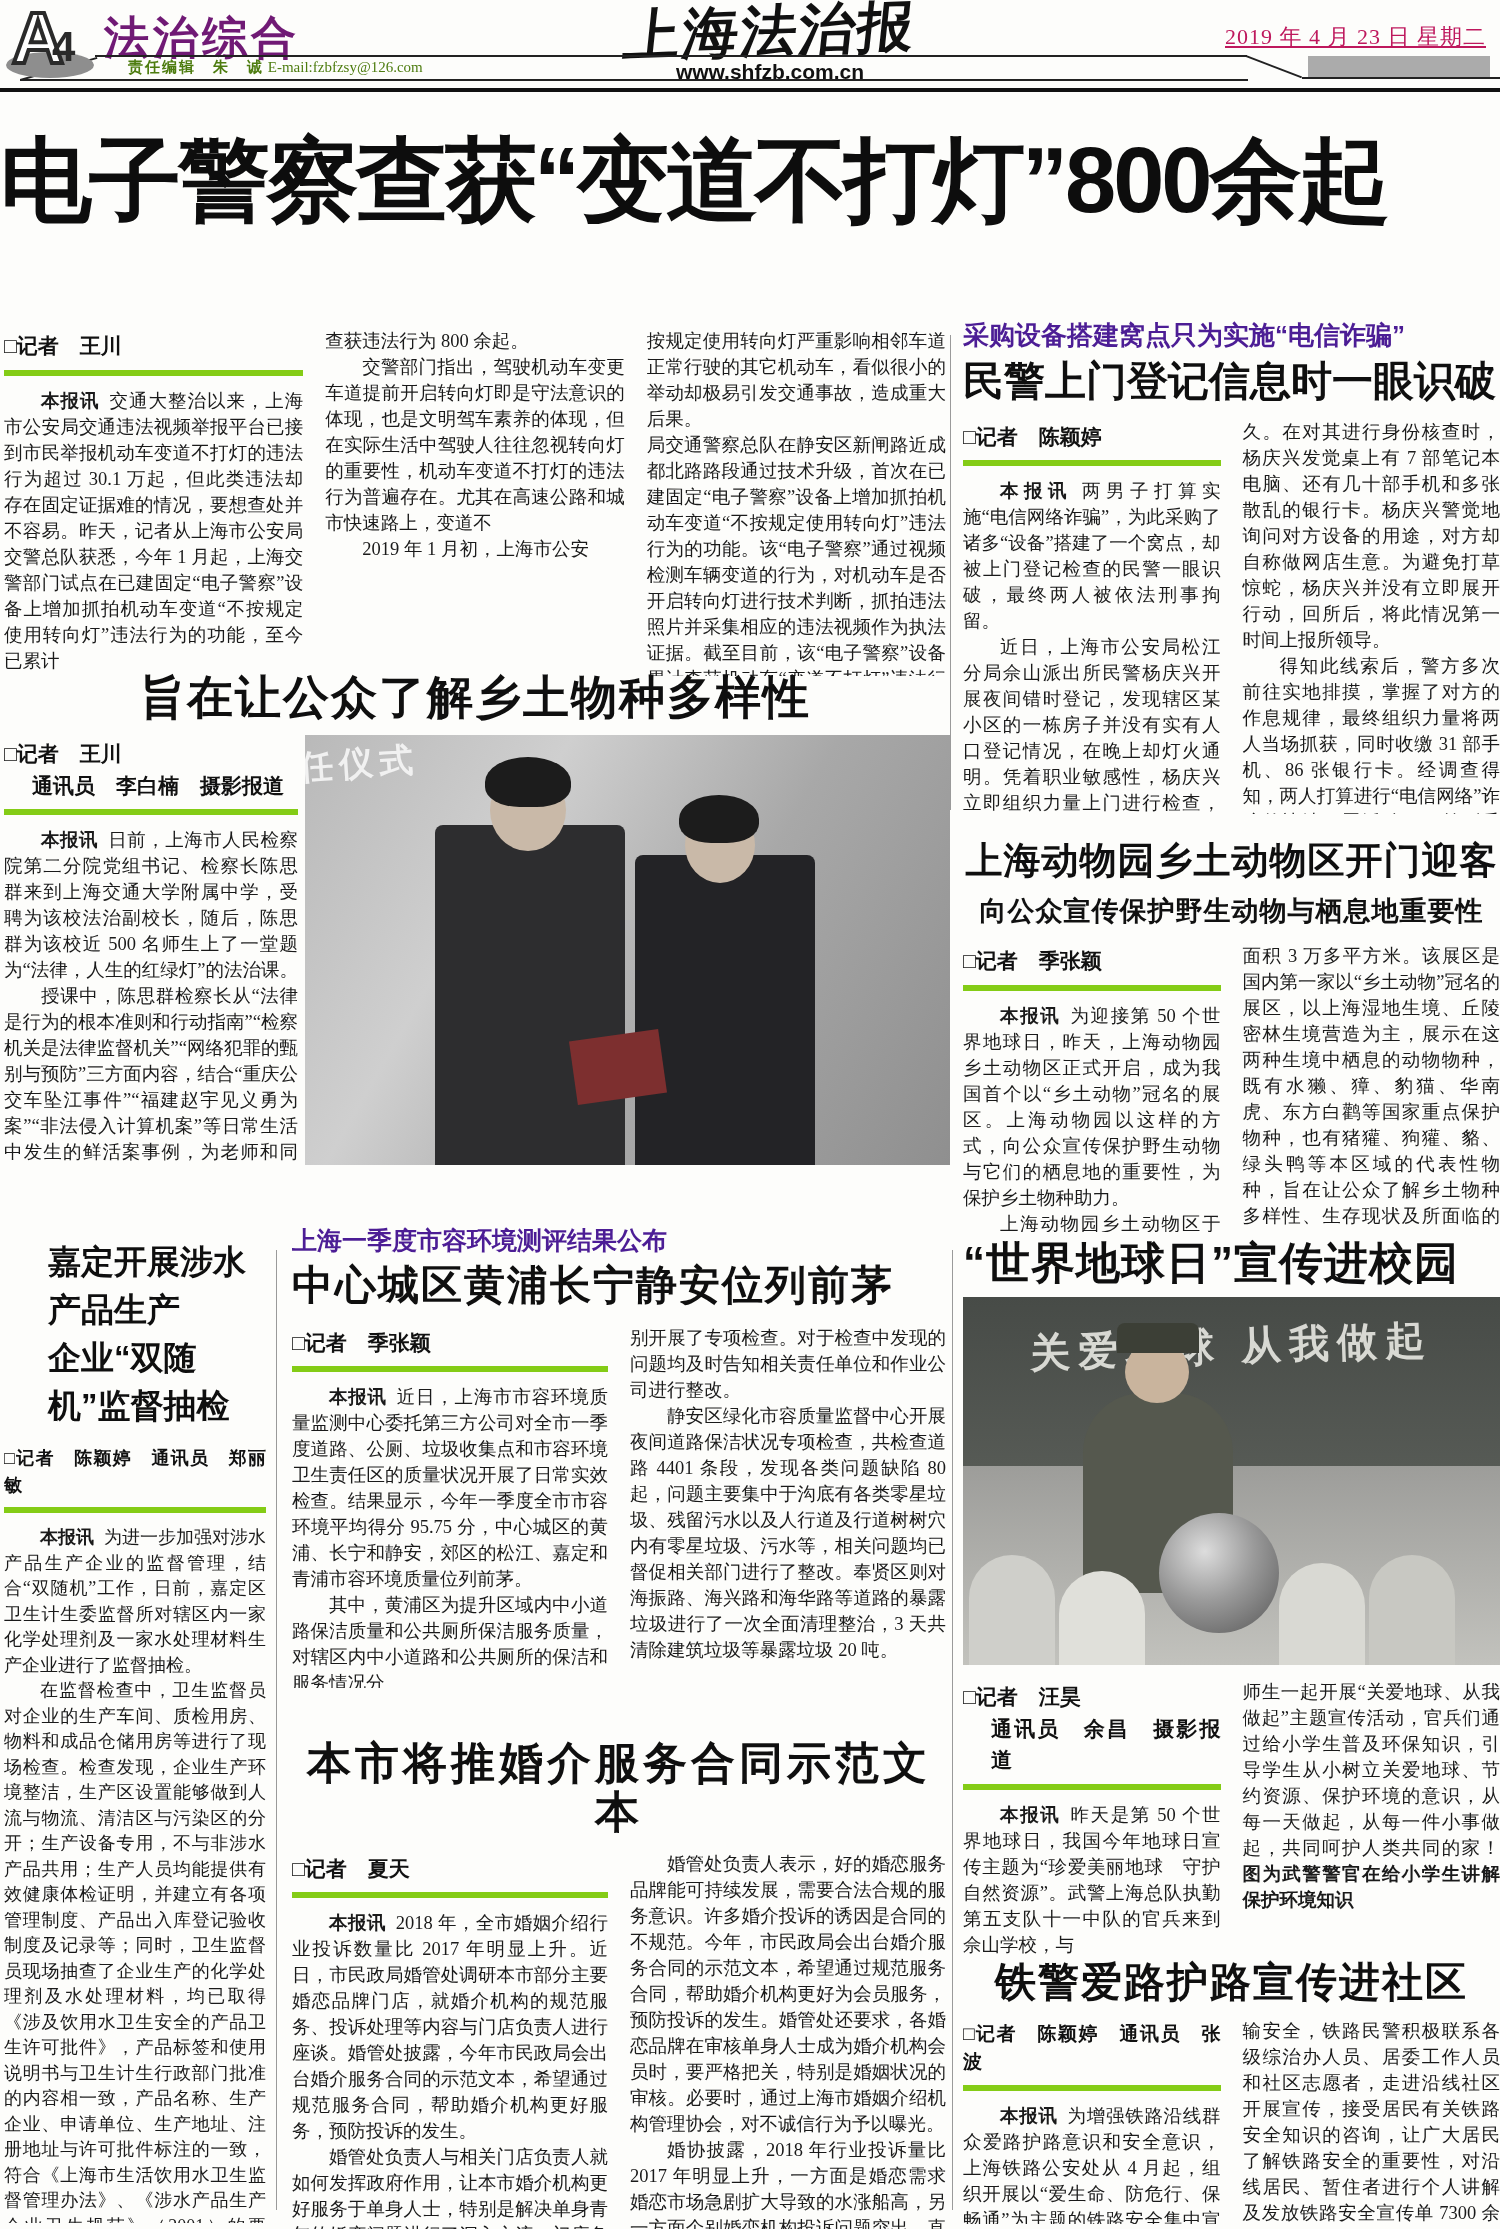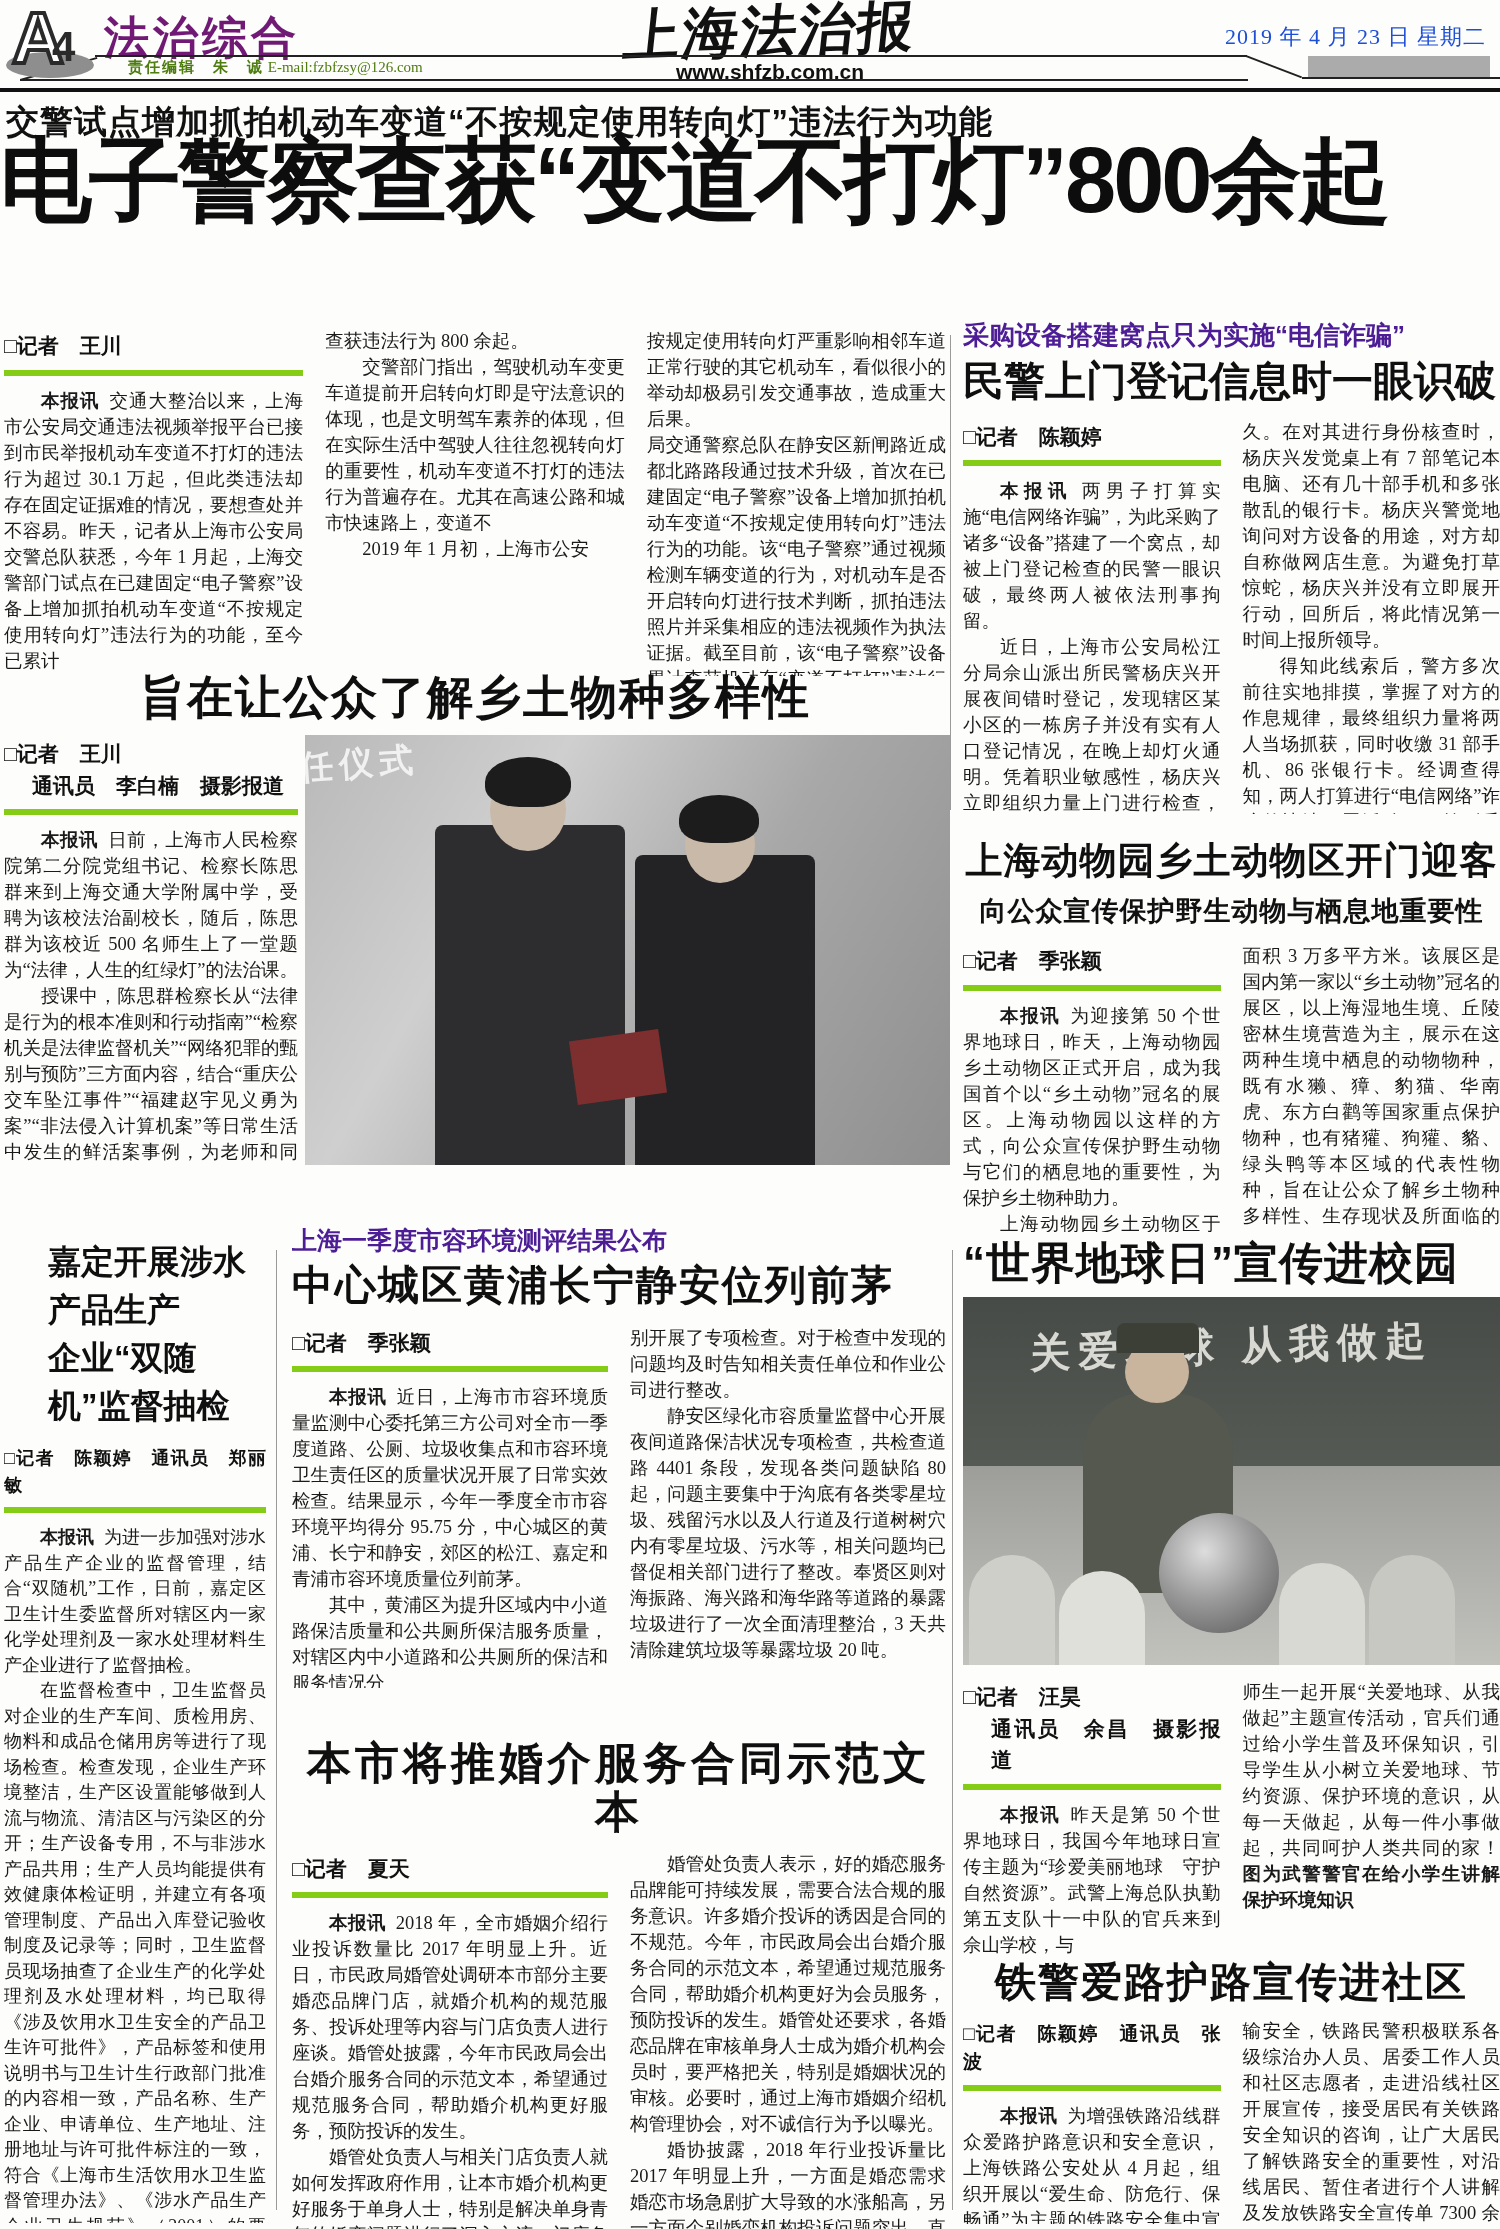--- a/index.html
+++ b/index.html
@@ -16,21 +16,21 @@
            font-weight:900; font-size:42px; color:#2a2a2a; line-height:1; z-index:4; }
   .hdr-ellipse { position:absolute; left:6px; top:52px; width:88px; height:26px; border-radius:50%;
            background:#8e8e8e; z-index:2; }
   .hdr-section { position:absolute; left:104px; top:8px; font-family:"Liberation Sans",sans-serif;
            font-weight:900; font-size:45px; letter-spacing:4px; color:#701a75; }
   .hdr-masthead { position:absolute; left:620px; top:2px; width:300px; text-align:center;
            font-family:"DejaVu Serif",serif; font-weight:bold; font-size:56px; line-height:1;
            transform:skewX(-8deg) rotate(-2deg); letter-spacing:2px; color:#111; }
   .hdr-site { position:absolute; left:620px; top:60px; width:300px; text-align:center;
            font-family:"Liberation Sans",sans-serif; font-weight:bold; font-size:21px; color:#111; }
-  .hdr-date { position:absolute; right:14px; top:22px; font-size:22px; letter-spacing:1px; color:#1d4ed8; }
+  .hdr-date { position:absolute; right:14px; top:22px; font-size:22px; letter-spacing:1px; color:#be185d;text-decoration:underline; }
   .hdr-graybar { position:absolute; left:1308px; top:56px; width:182px; height:22px; background:#ababab; }
   .hdr-editor { position:absolute; left:102px; top:58px; font-size:15px; color:#4d7c0f;margin-left:26px; }
   .hdr-editor b { font-family:"Liberation Sans",sans-serif; font-weight:bold; letter-spacing:2px; }
   .rule-a { position:absolute; left:95px; top:55px; width:1152px; height:2px; background:#222; }
   .rule-b { position:absolute; left:1246px; top:55px; width:60px; height:2px; background:#222;
             transform:rotate(21deg); transform-origin:left top; }
   .rule-c { position:absolute; left:1302px; top:77px; width:198px; height:2px; background:#222; }
   .rule-d { position:absolute; left:20px; top:79px; width:1228px; height:2px; background:#222; }
   .rule-e { position:absolute; left:20px; top:79px; width:80px; height:2px; background:#222;
             transform:rotate(-16deg); transform-origin:left top; }
@@ -117,21 +117,20 @@
       <span>E-mail:fzbfzsy@126.com</span>
     </div>
     <div class="rule-a"></div>
     <div class="rule-b"></div>
     <div class="rule-c"></div>
     <div class="rule-d"></div>
     <div class="rule-e"></div>
     <div class="hdr-blackbar"></div>
   </div>
 
-  <div class="kicker-main">交警试点增加抓拍机动车变道“不按规定使用转向灯”违法行为功能</div>
   <div class="headline-main">电子警察查获“变道不打灯”800余起</div>
 
   <div class="art bodytext" style="left:4px; top:328px; width:942px; height:348px;">
     <div class="cols">
       <div class="col">
         <div class="byline">□记者　王川</div>
         <p><b class="lede">本报讯</b><span>交通大整治以来，上海市公安局交通违法视频举报平台已接到市民举报机动车变道不打灯的违法行为超过 30.1 万起，但此类违法却存在固定证据难的情况，要想查处并不容易。昨天，记者从上海市公安局交警总队获悉，今年 1 月起，上海交警部门试点在已建固定“电子警察”设备上增加抓拍机动车变道“不按规定使用转向灯”违法行为的功能，至今已累计</span></p>
       </div>
       <div class="col">
         <p class="cont">查获违法行为 800 余起。</p>

